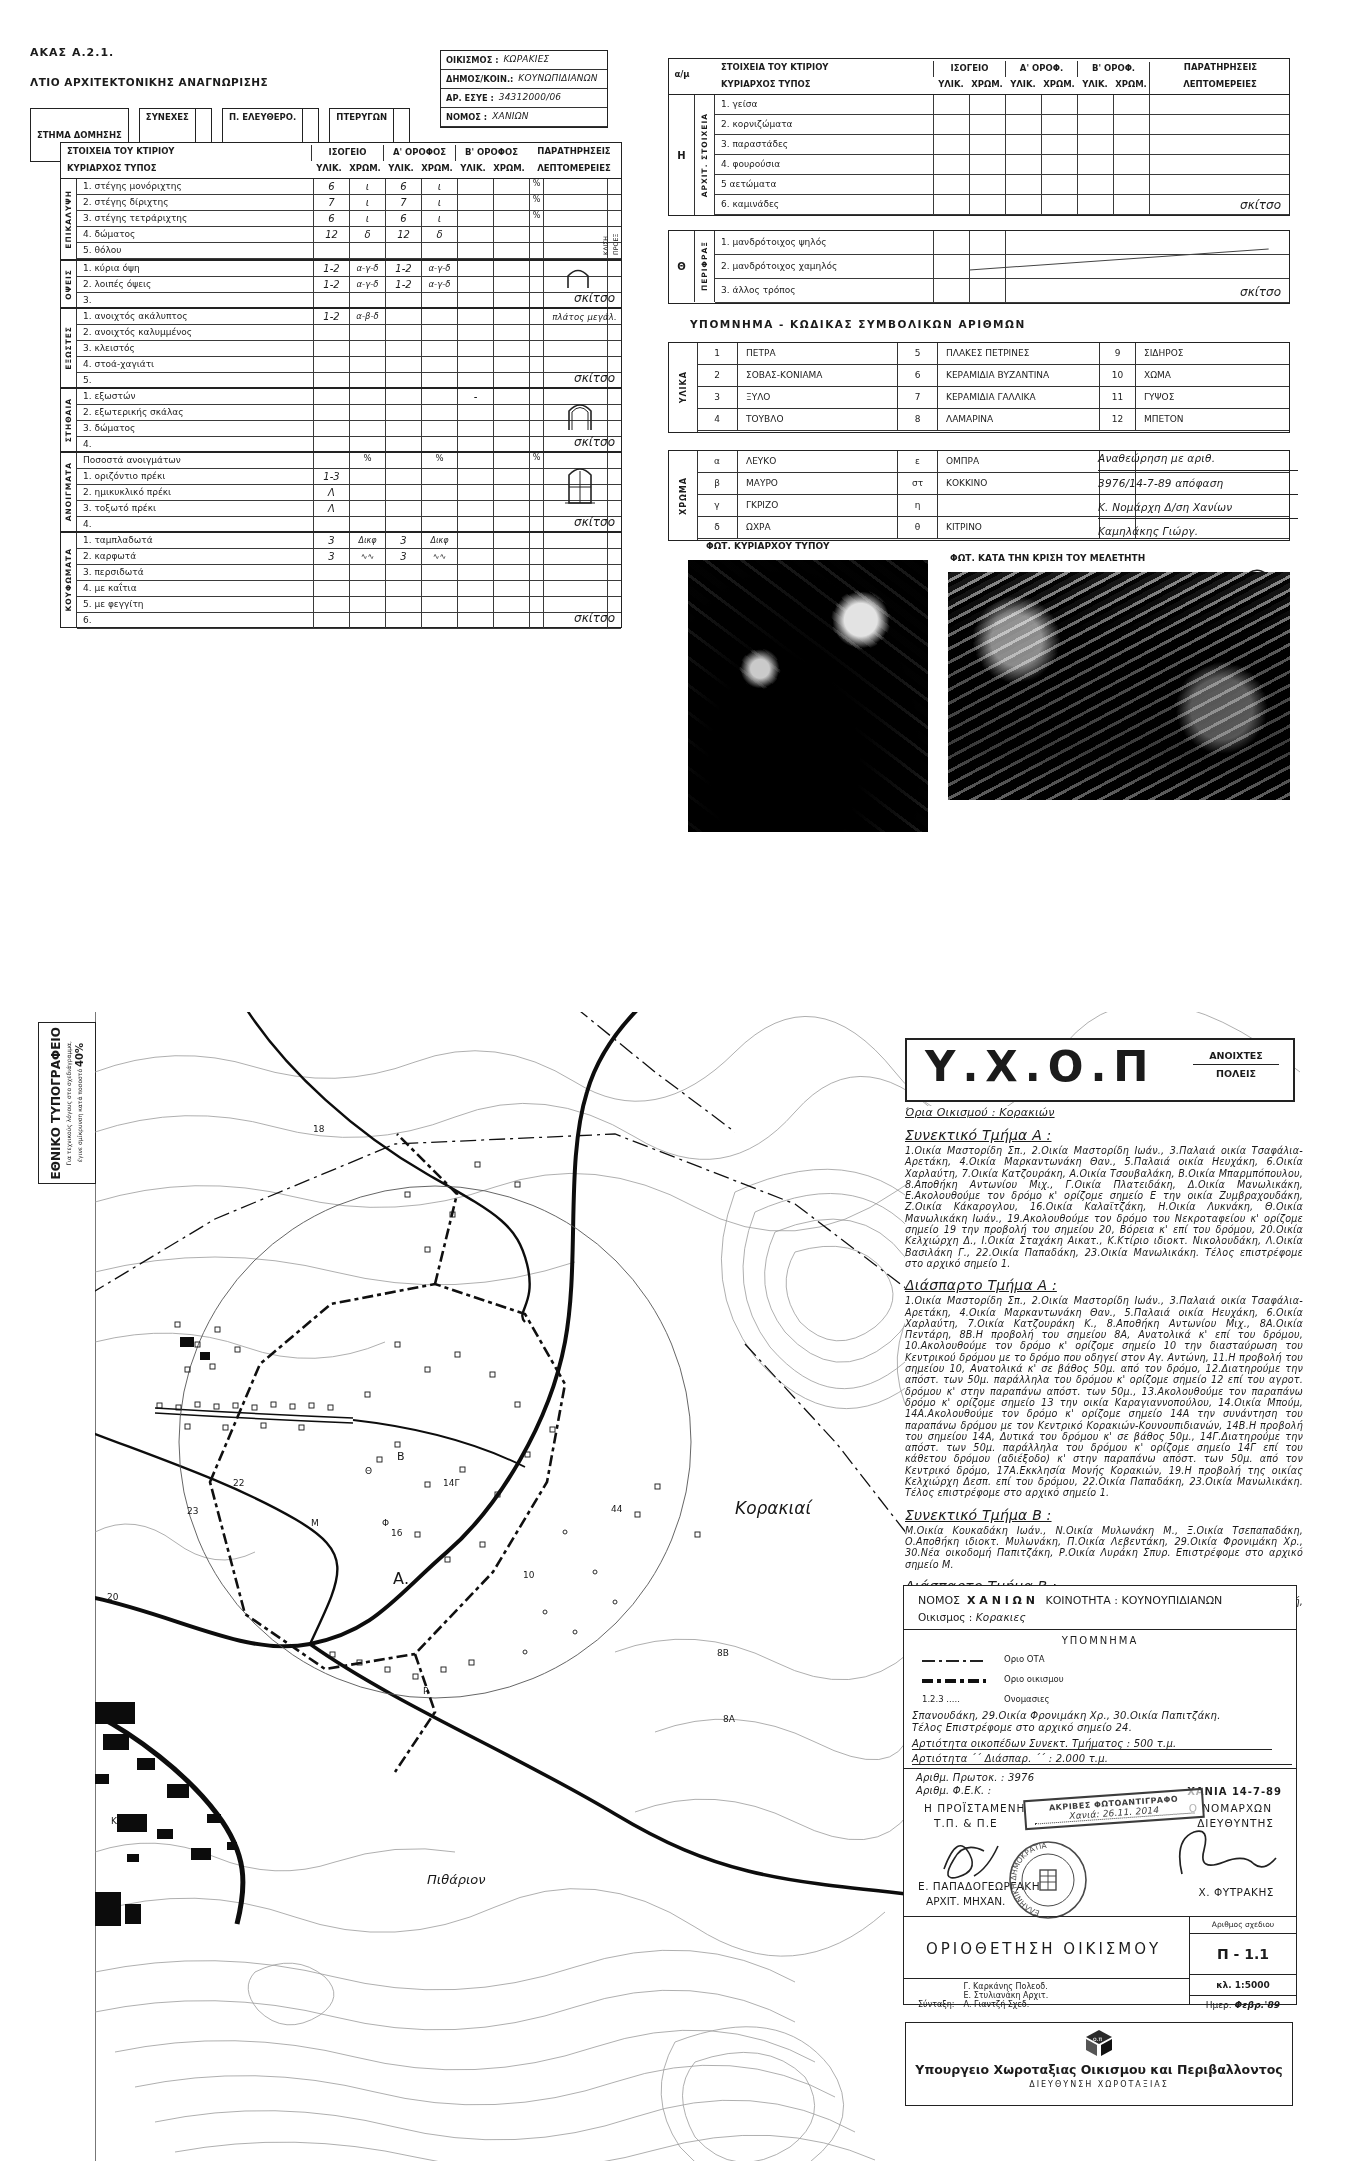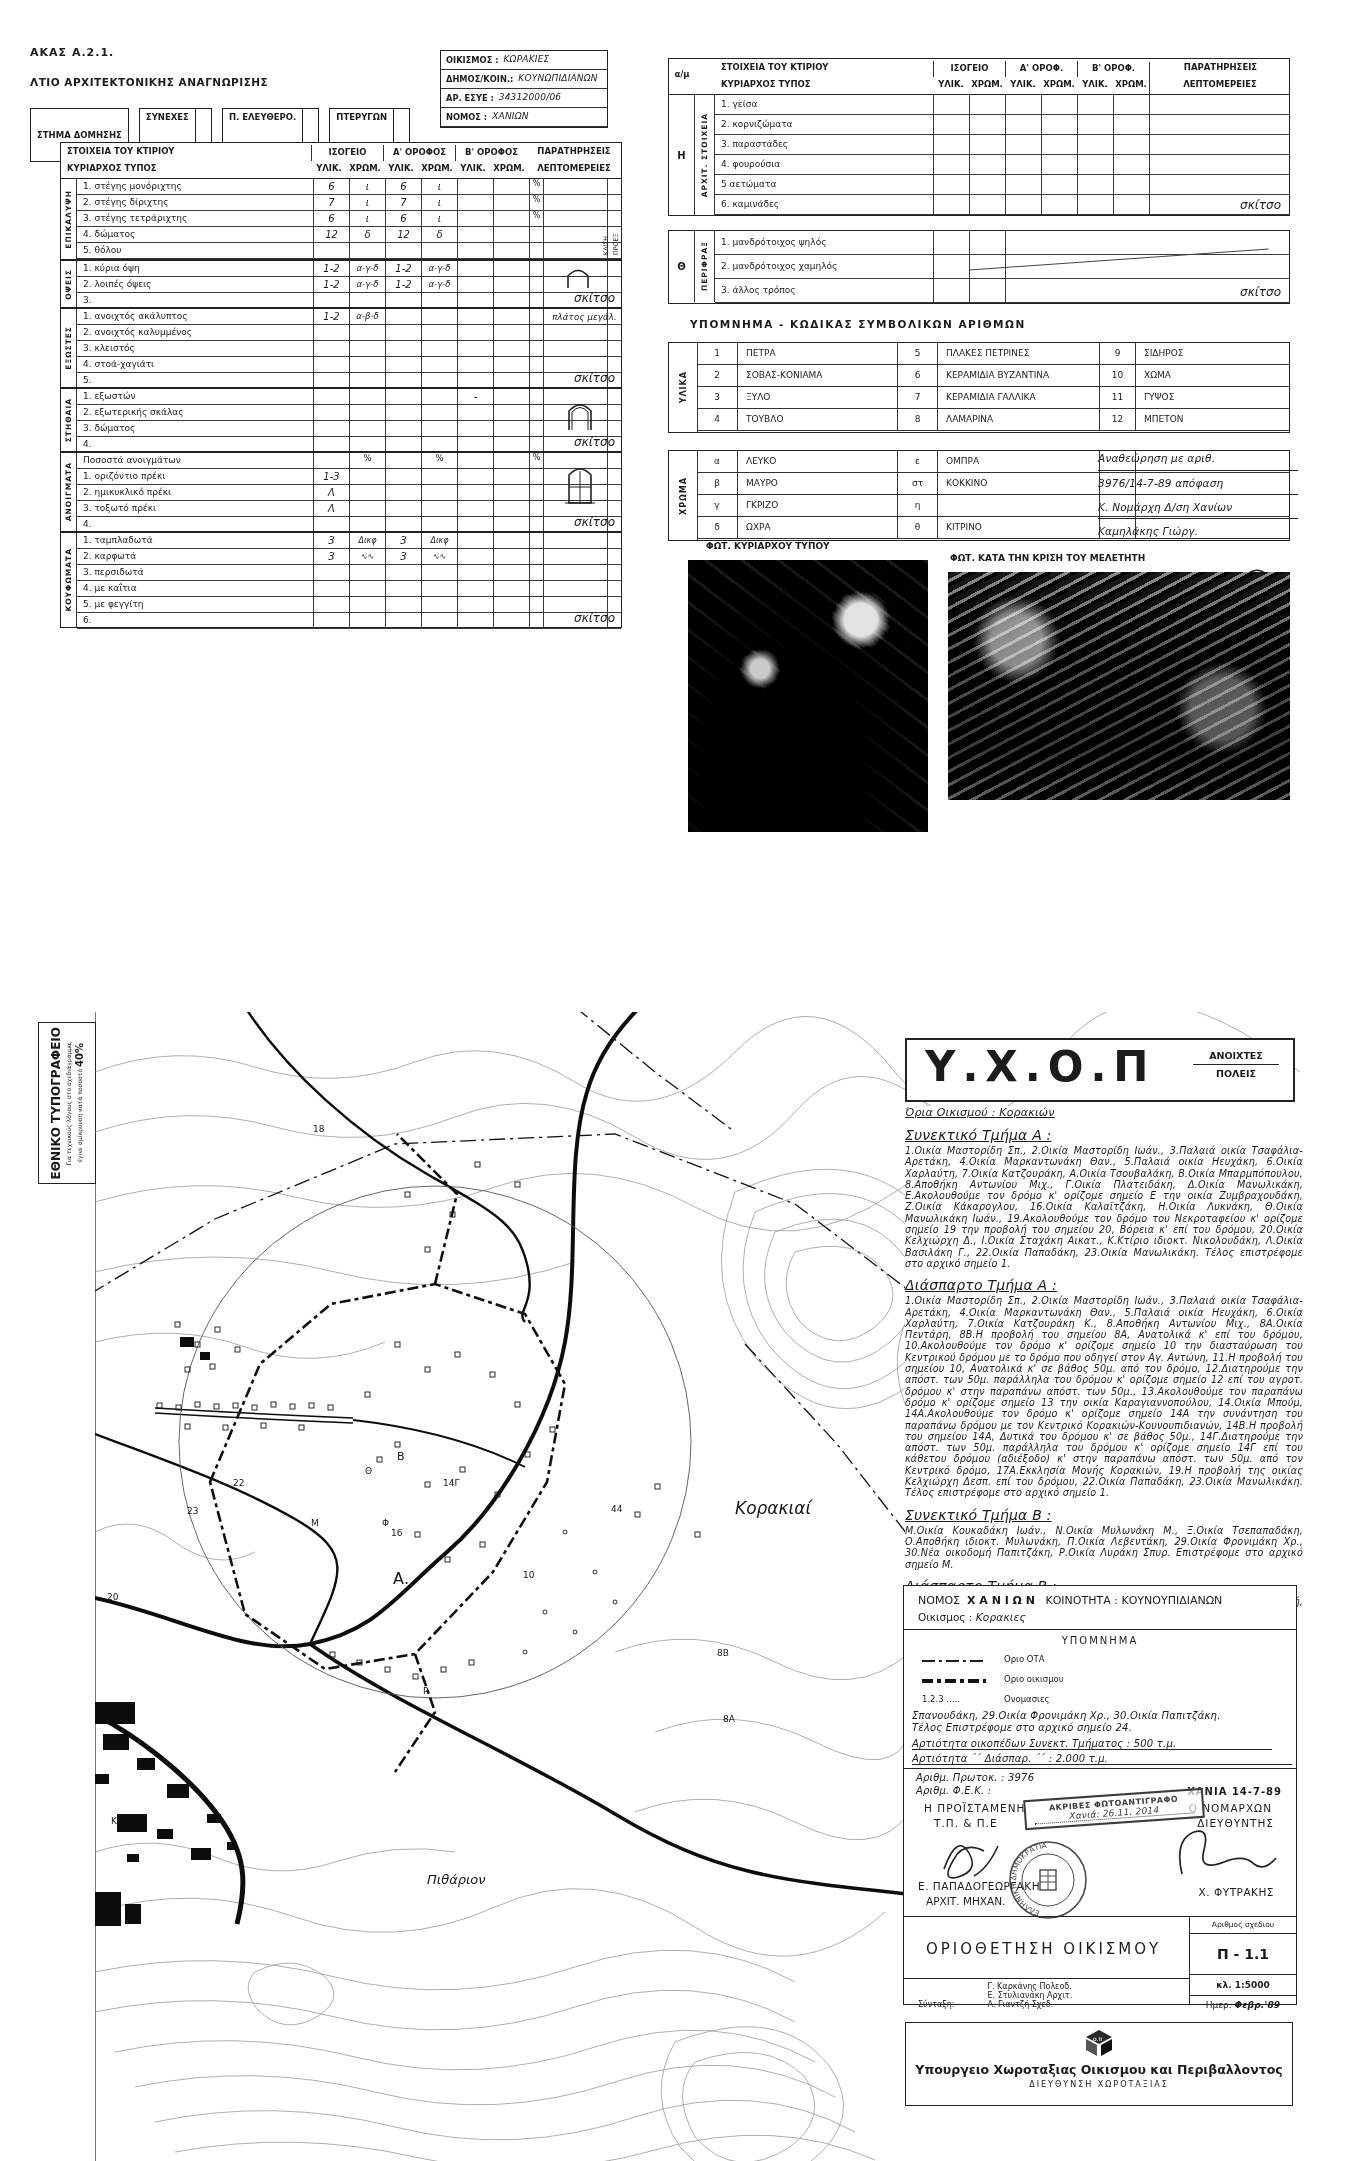--- a/index.html
+++ b/index.html
@@ -1050,21 +1050,21 @@
         <div class="pr" style="font-size:7.5px;text-align:center;padding-top:4px;border-bottom:1px solid #222;padding-bottom:4px;">Αριθμος σχεδιου</div>
         <div class="pr b" style="font-size:14px;text-align:center;padding:12px 0;border-bottom:1px solid #222;">Π - 1.1</div>
         <div class="pr b" style="font-size:9px;text-align:center;padding:5px 0;border-bottom:1px solid #222;">κλ. 1:5000</div>
         <div style="font-size:9px;text-align:center;padding-top:4px;">
           <span class="pr">Ημερ.</span>&nbsp;<span class="hw b">Φεβρ.'89</span>
         </div>
       </div>
       <div class="abs pr" style="left:22px;top:24px;font-size:15px;letter-spacing:3px;">ΟΡΙΟΘΕΤΗΣΗ  ΟΙΚΙΣΜΟΥ</div>
       <div class="abs" style="left:0;right:106px;top:62px;border-top:1.2px solid #222;padding:3px 0 0 14px;">
         <span class="pr" style="font-size:8px;">Σύνταξη:</span>
-        <span class="pr" style="font-size:8px;display:inline-block;margin-left:28px;">
+        <span class="pr" style="font-size:8px;display:inline-block;margin-left:4px;">
           <span style="display:block;">Γ. Καρκάνης    Πολεοδ.</span>
           <span style="display:block;">Ε. Στυλιανάκη    Αρχιτ.</span>
           <span style="display:block;">Α. Γιαντζή    Σχεδ.</span>
         </span>
       </div>
     </div>
   </div>
 
   <div class="rbox" style="left:905px;top:2022px;width:388px;height:84px;border:1.6px solid #222;text-align:center;">
     <svg style="margin-top:5px;" width="34" height="30" viewBox="0 0 34 30">

